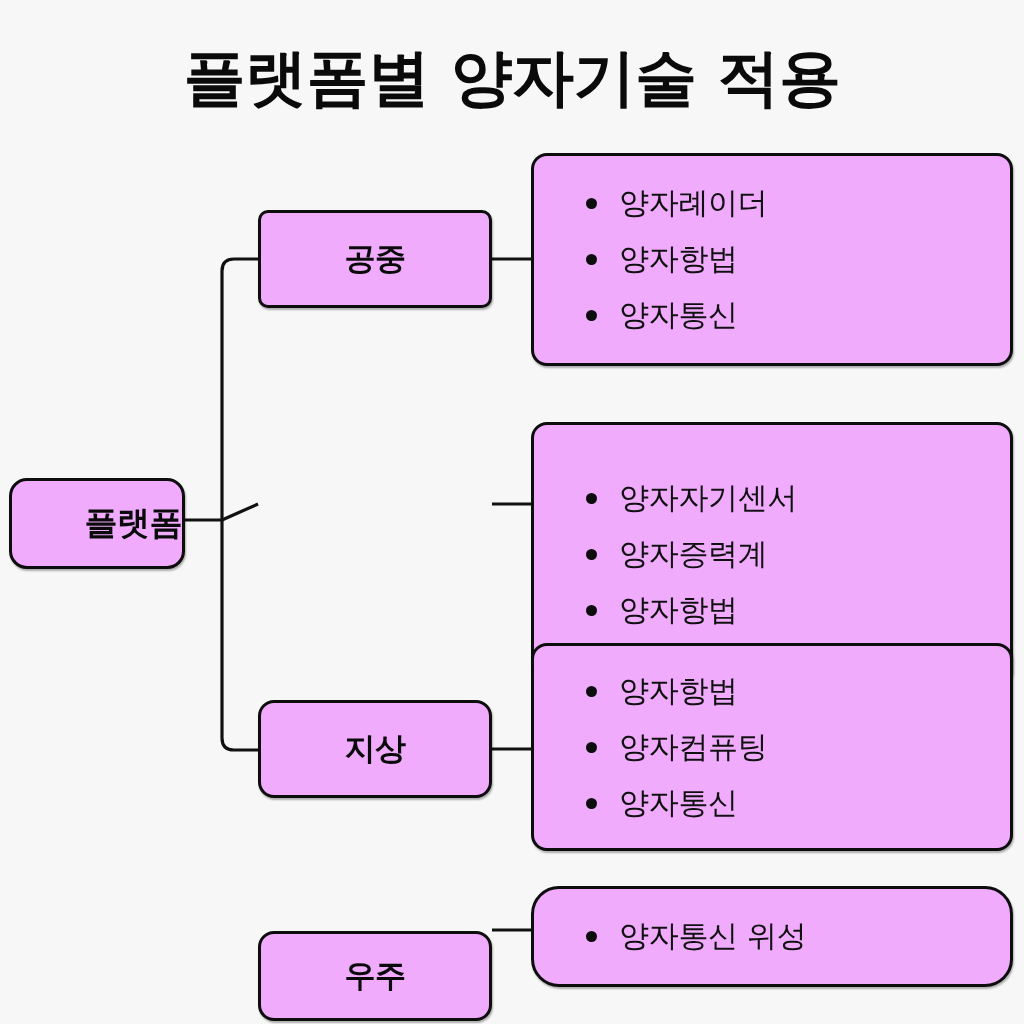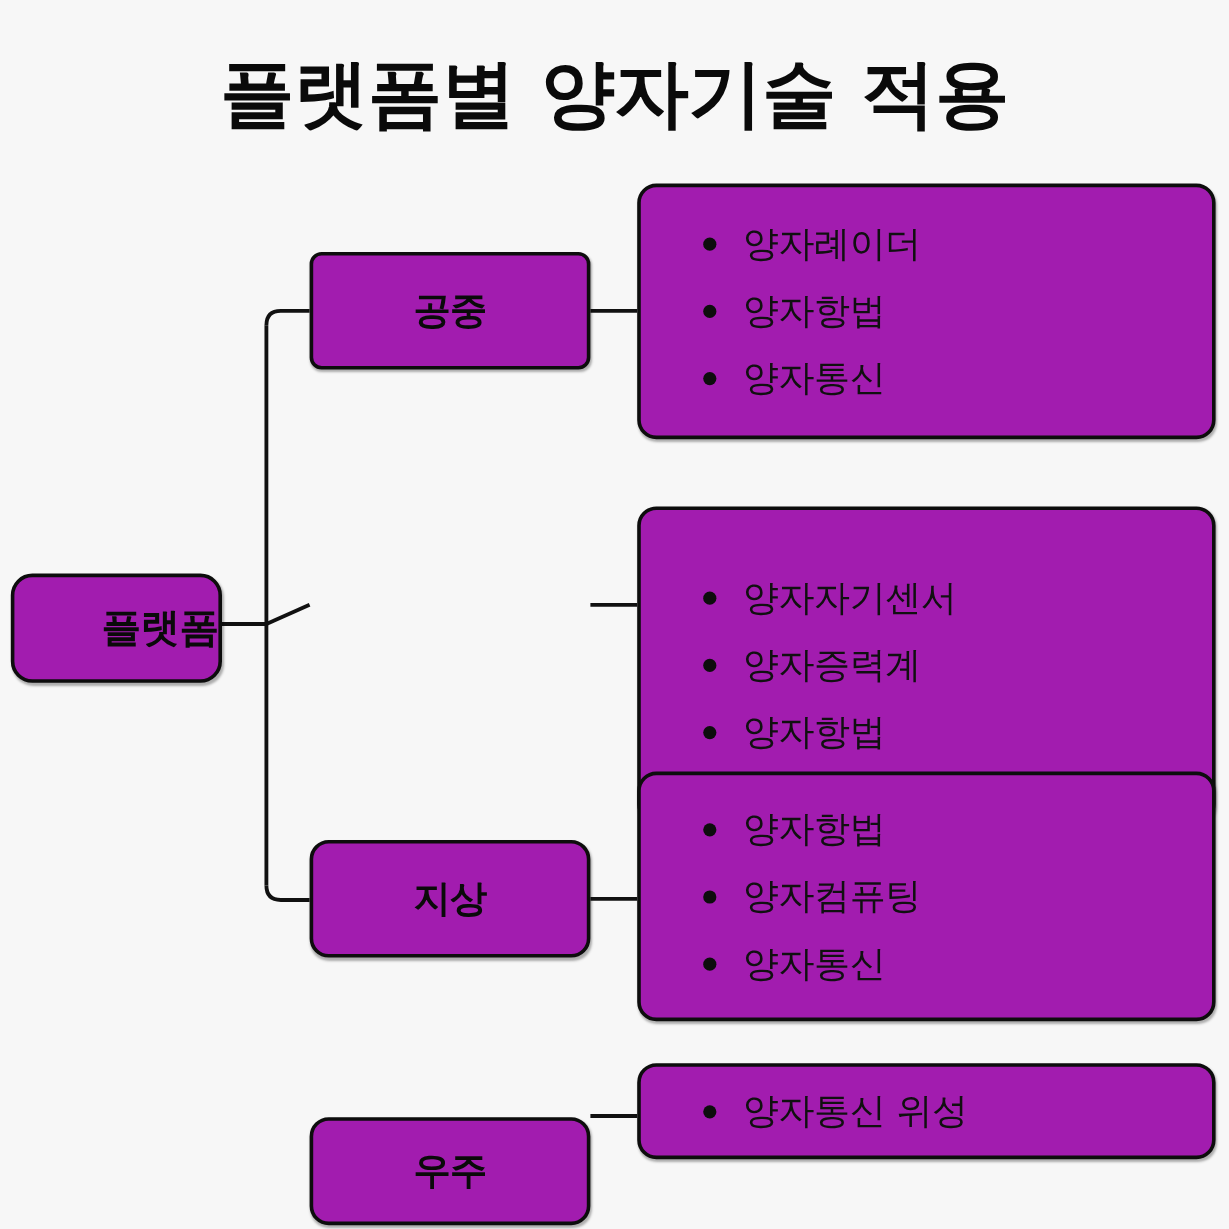--- a/index.html
+++ b/index.html
@@ -50,21 +50,21 @@
     stroke: #111111;
     stroke-width: 3.2;
     stroke-linecap: butt;
     stroke-linejoin: round;
   }
 
   
   .node {
     position: absolute;
     box-sizing: border-box;
-    background: #a21caf;
+    background: #f0abfc;
     border: 3.2px solid #0d0d0d;
     border-radius: 16px;
     box-shadow: 1px 2px 2px rgba(0,0,0,0.30);
   }
 
   
   #root-node {
     left: 9px;
     top: 478px;
     width: 176px;
@@ -106,21 +106,21 @@
     left: 531px;
     width: 482px;
     padding: 0;
     display: flex;
     flex-direction: column;
     justify-content: center;
   }
   #detail-box-0 { top: 153px; height: 213px; }
   #detail-box-1 { top: 422px; height: 264px; }
   #detail-box-2 { top: 643px; height: 208px; }
-  #detail-box-3 { top: 886px; height: 80px;  }
+  #detail-box-3 { top: 886px; height: 101px; border-radius: 28px;  }
 
   .detail-list {
     list-style: none;
     margin: 0;
     padding: 0 0 0 52px;
   }
   .detail-item {
     display: flex;
     align-items: center;
     height: 56px;

